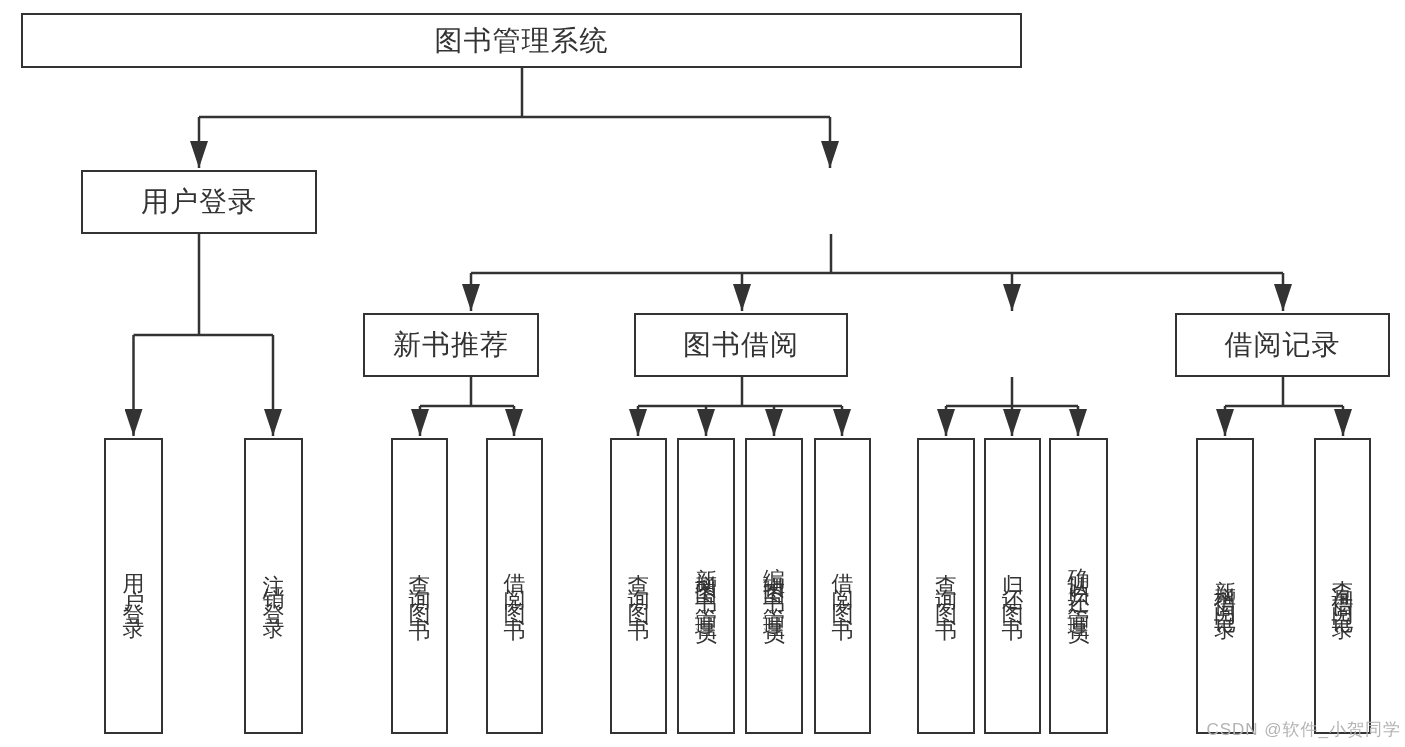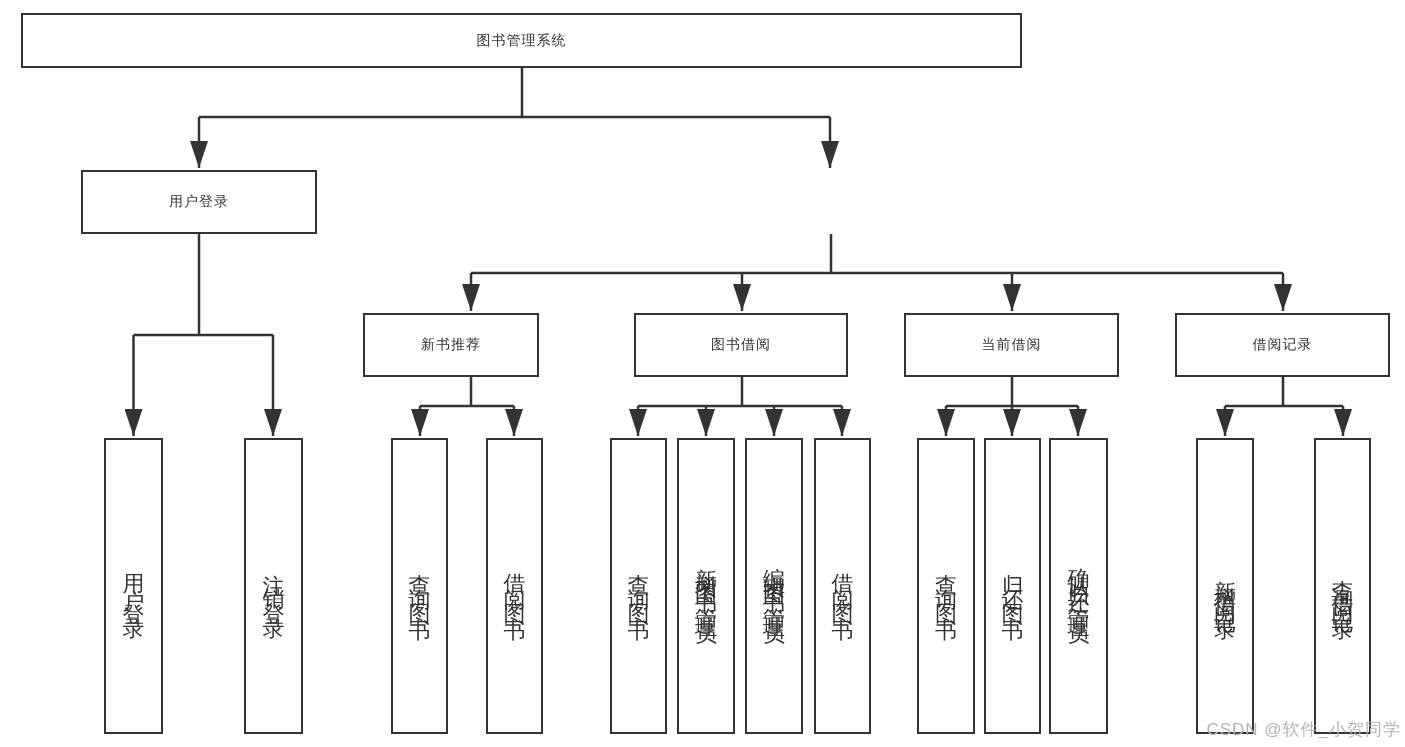--- a/index.html
+++ b/index.html
@@ -12,21 +12,21 @@
   }
   #connectors{position:absolute;left:0;top:0;width:1405px;height:747px;}
   .box{
     position:absolute;
     border:2.5px solid #333333;
     background:#ffffff;
     display:flex;align-items:center;justify-content:center;
     color:#333333;
     box-sizing:border-box;
   }
-  .h-box{font-size:14px;letter-spacing:1px;}
+  .h-box{font-size:28px;letter-spacing:1px;}
   .leaf{top:438px;height:296px;}
   .v-label{
     writing-mode:vertical-rl;
     font-size:22px;
     color:#333333;
     line-height:1;
     white-space:nowrap;
   }
   #watermark{
     position:absolute;
@@ -79,21 +79,20 @@
       <line x1="1343" y1="406" x2="1343" y2="436" marker-end="url(#arrow)"></line>
     </g>
   </svg>
 
   <div class="box h-box" style="left:21px;top:13px;width:1001px;height:55px;">图书管理系统</div>
 
   <div class="box h-box" style="left:81px;top:170px;width:236px;height:64px;">用户登录</div>
 
   <div class="box h-box" style="left:363px;top:313px;width:176px;height:64px;">新书推荐</div>
   <div class="box h-box" style="left:634px;top:313px;width:214px;height:64px;">图书借阅</div>
-  <div class="box h-box" style="left:904px;top:313px;width:215px;height:64px;">当前借阅</div>
   <div class="box h-box" style="left:1175px;top:313px;width:215px;height:64px;">借阅记录</div>
 
   <div class="box leaf" style="left:104px;width:59px;">
     <span class="v-label" style="letter-spacing: 15px;">用户登录</span>
   </div>
   <div class="box leaf" style="left:244px;width:59px;">
     <span class="v-label" style="letter-spacing: 15px;">注销登录</span>
   </div>
 
   <div class="box leaf" style="left:391px;width:57px;">

